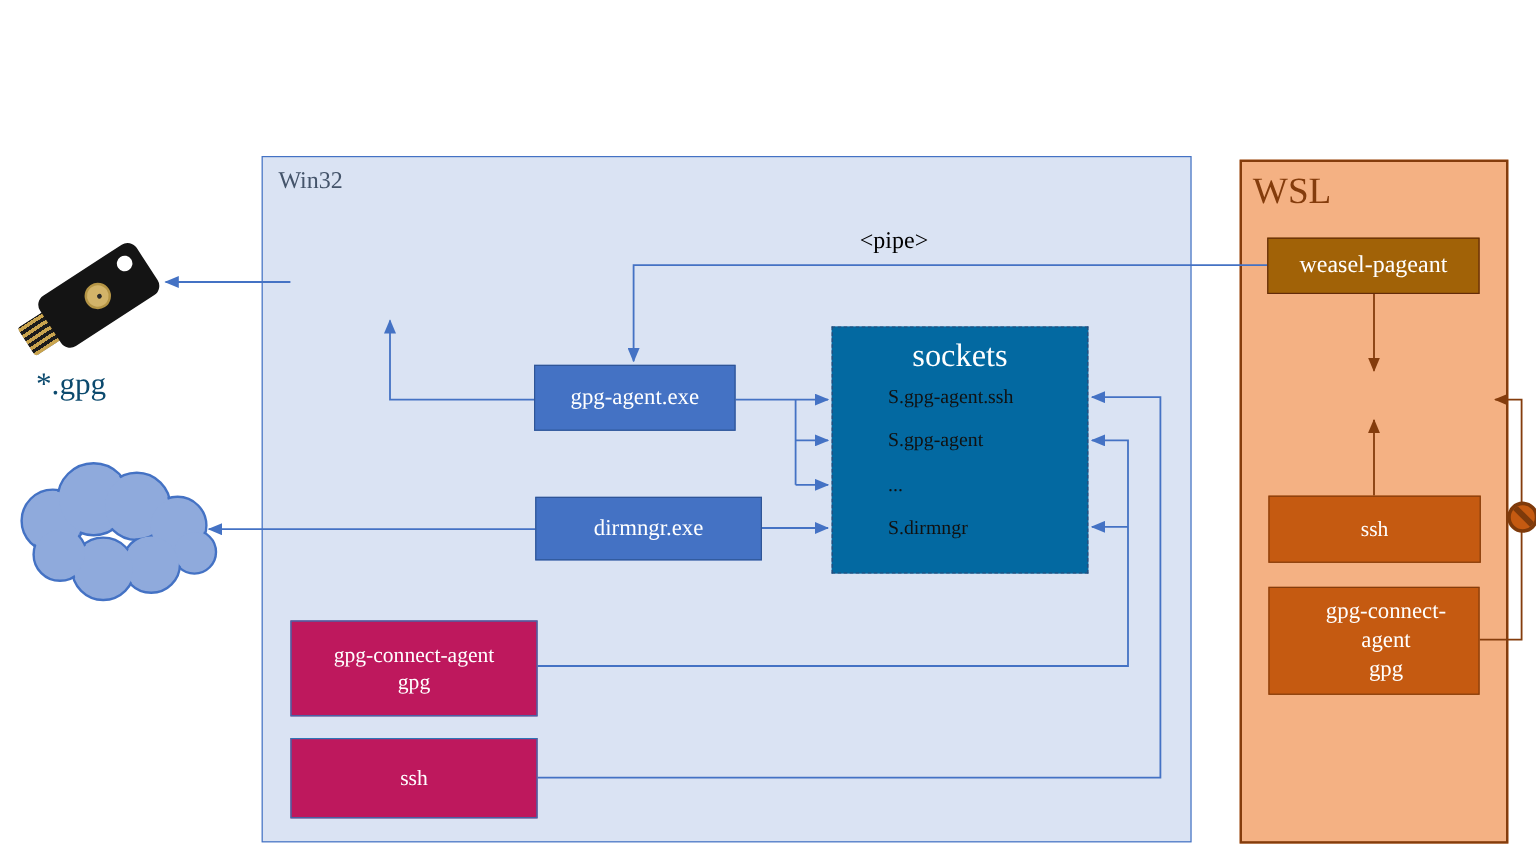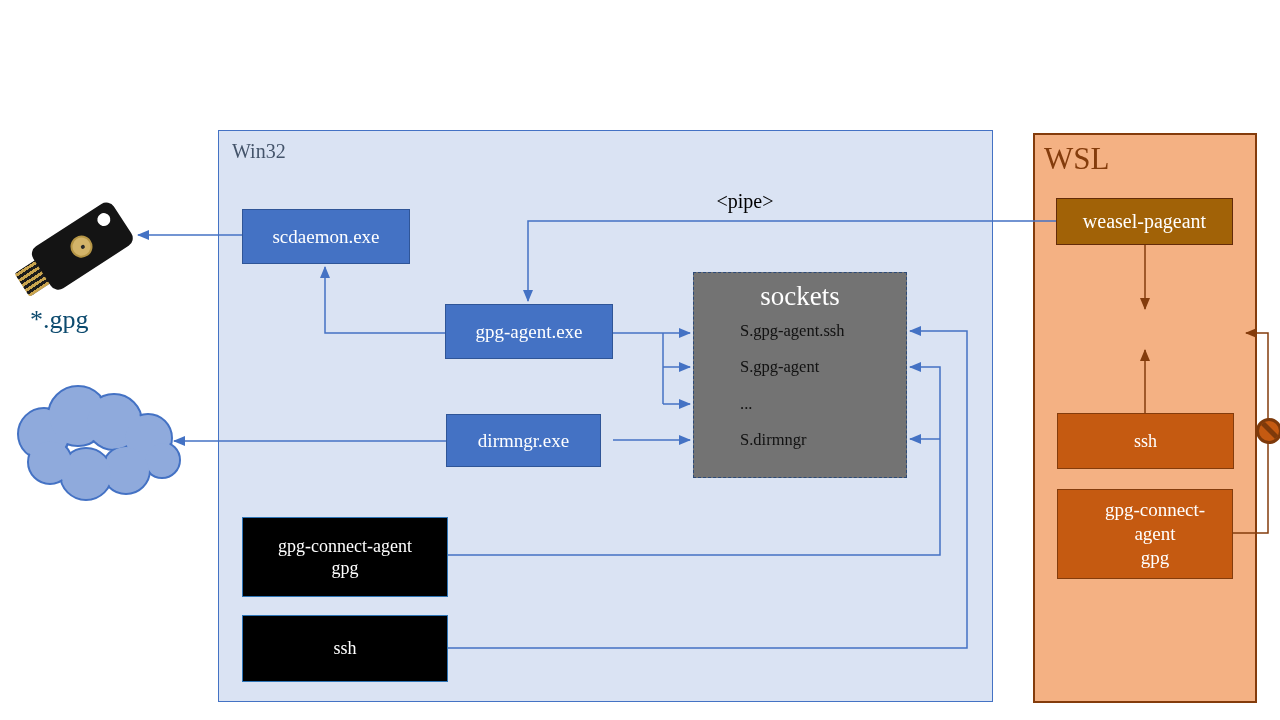--- a/index.html
+++ b/index.html
@@ -8,33 +8,33 @@
   .abs{position:absolute;}
   
   .win32-box{left:218px;top:130px;width:775px;height:572px;background:#dae3f3;border:1.5px solid #4472c4;box-sizing:border-box;}
   .win32-label{left:232px;top:140px;font-size:20px;color:#44546a;}
   .wsl-box{left:1033px;top:133px;width:224px;height:570px;background:#f4b183;border:2px solid #843c0c;box-sizing:border-box;}
   .wsl-label{left:1044px;top:141px;font-size:31px;color:#843c0c;}
   
   .node{display:flex;align-items:center;justify-content:center;text-align:center;
         color:#fff;box-sizing:border-box;flex-direction:column;line-height:1.25;}
   .blue{background:#4472c4;border:1px solid #2f5597;font-size:19px;}
-  .cyan{background:#000000;border:1px solid #2e75b6;font-size:18px;}
+  .cyan{background:#be185d;border:1px solid #2e75b6;font-size:18px;}
   .orange{background:#c55a11;border:1px solid #843c0c;font-size:18px;}
   .darkbrown{background:#a16207;border:1px solid #632b09;font-size:20px;}
   .n-scdaemon{left:242px;top:209px;width:168px;height:55px;}
   .n-gpgagent{left:445px;top:304px;width:168px;height:55px;}
-  .n-dirmngr{left:446px;top:414px;width:155px;height:53px;}
+  .n-dirmngr{left:446px;top:414px;width:189px;height:53px;}
   .n-w32connect{left:242px;top:517px;width:206px;height:80px;}
   .n-w32ssh{left:242px;top:615px;width:206px;height:67px;}
   .n-weasel{left:1056px;top:198px;width:177px;height:47px;}
   .n-wslssh{left:1057px;top:413px;width:177px;height:56px;}
   .n-wslconnect{left:1057px;top:489px;width:176px;height:90px;font-size:19px;padding-left:20px;}
   
-  .sockets{left:693px;top:272px;width:214px;height:206px;background:#737373;
+  .sockets{left:693px;top:272px;width:214px;height:206px;background:#0369a1;
            border:1.5px dashed #2b4a78;box-sizing:border-box;}
   .sockets-title{position:absolute;left:0;top:8px;width:100%;text-align:center;
                  color:#fff;font-size:27px;}
   .socket-row{position:absolute;left:46px;height:22px;font-size:16.5px;color:#111;white-space:nowrap;}
   .sr0{top:48px;}.sr1{top:84px;}.sr2{top:121px;}.sr3{top:157px;}
   
   .pipe-label{left:700px;top:190px;width:90px;text-align:center;font-size:20px;color:#000000;}
   .gpg-files{left:30px;top:305px;font-size:26px;color:#0c4a6e;}
   .weasel-socket{left:1048px;top:322px;width:190px;text-align:center;font-size:17px;color:#111;}
   
@@ -93,23 +93,20 @@
       <path d="M940,439 L910,439" marker-end="url(#mblue)"></path>
       <path d="M448,648 L967,648 L967,331 L910,331" marker-end="url(#mblue)"></path>
     </g>
     <g stroke="#843c0c" stroke-width="1.5" fill="none">
       <path d="M1145,245 L1145,309" marker-end="url(#mbrown)"></path>
       <path d="M1145,413 L1145,350" marker-end="url(#mbrown)"></path>
       <path d="M1233,533 L1268,533 L1268,333 L1246,333" marker-end="url(#mbrown)"></path>
     </g>
   </svg>
 
-  <div class="abs node blue n-scdaemon">
-    <span>scdaemon.exe</span>
-  </div>
   <div class="abs node blue n-gpgagent">
     <span>gpg-agent.exe</span>
   </div>
   <div class="abs node blue n-dirmngr">
     <span>dirmngr.exe</span>
   </div>
   <div class="abs node cyan n-w32connect">
     <span>gpg-connect-agent</span>
     <span>gpg</span>
   </div>

